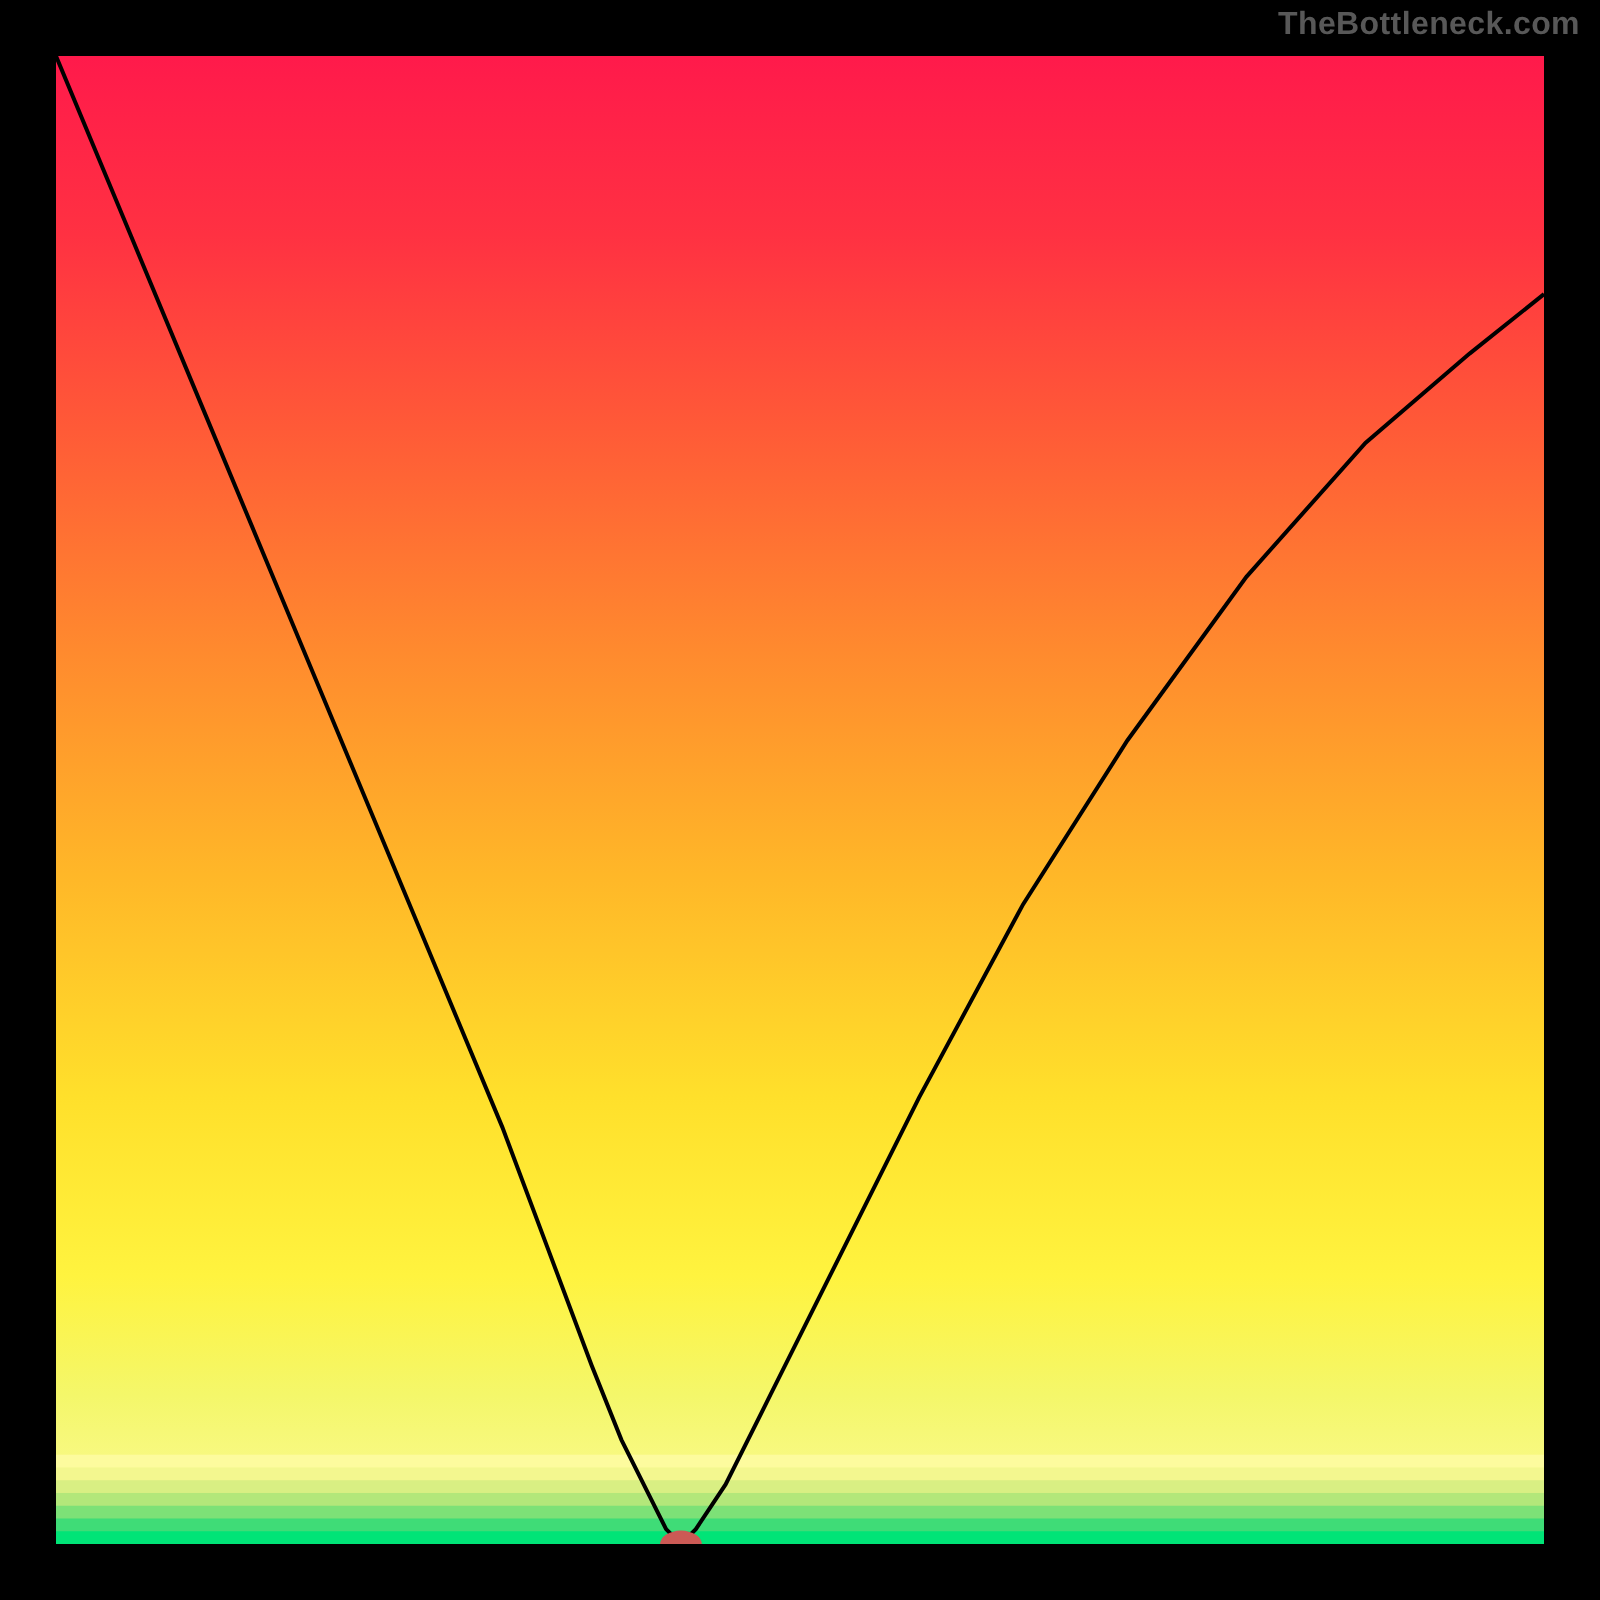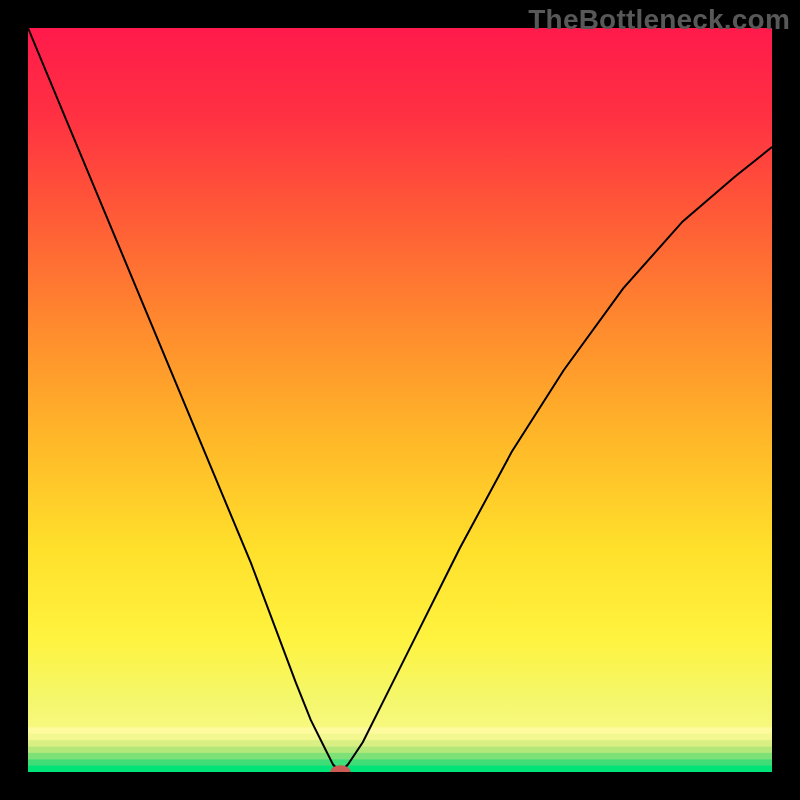--- a/index.html
+++ b/index.html
@@ -15,21 +15,21 @@
     position: relative;
     width: 800px;
     height: 800px;
     background: #000;
   }
   .watermark {
     position: absolute;
     top: 4px;
     right: 10px;
     color: #585858;
-    font-size: 28px;
+    font-size: 16px;
     font-weight: 600;
     letter-spacing: 0.2px;
     z-index: 50;
   }
   .plot-wrap {
     position: absolute;
     left: 28px;
     top: 28px;
     width: 744px;
     height: 744px;

